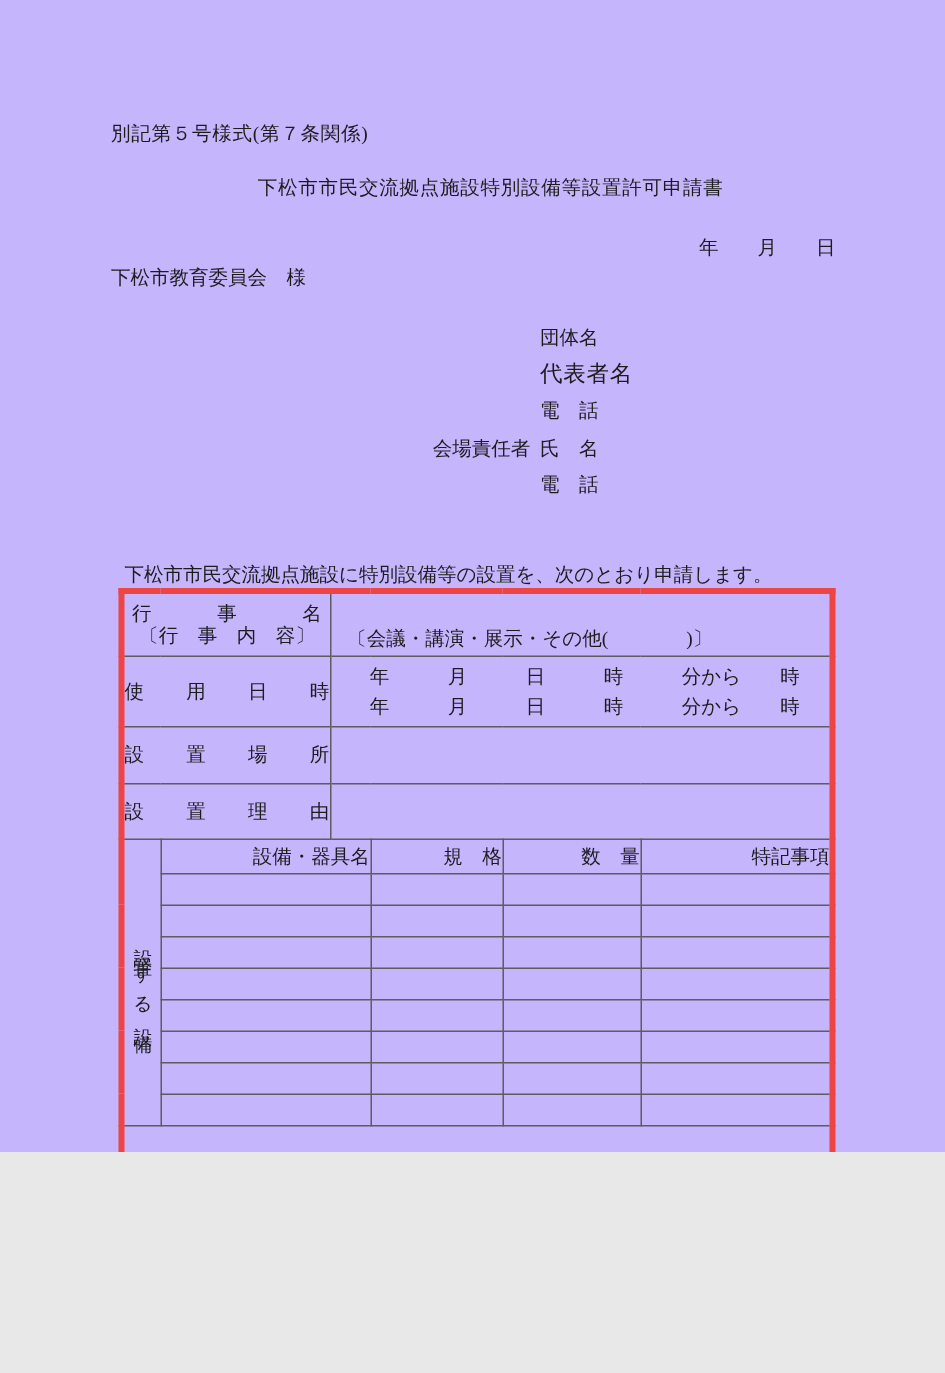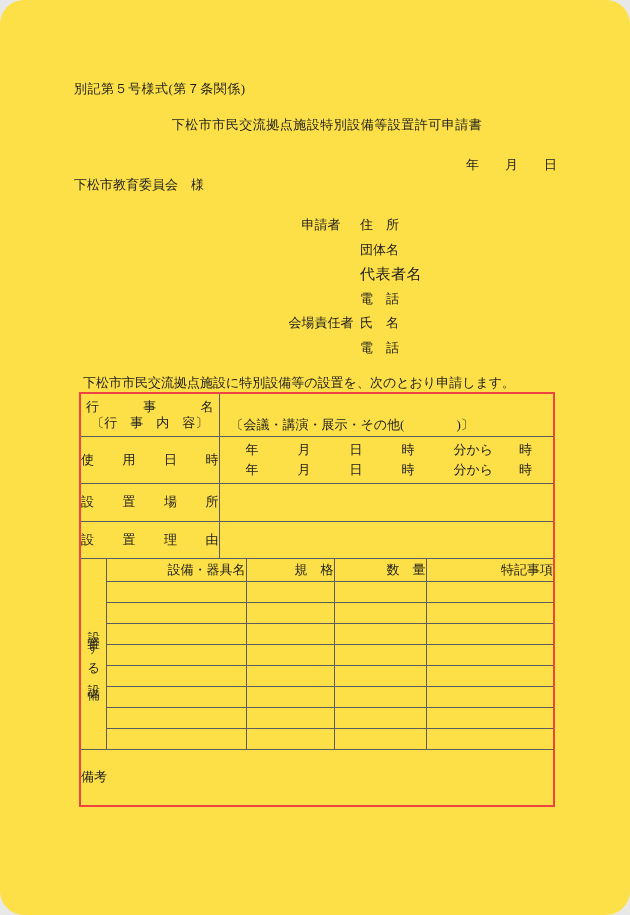--- a/index.html
+++ b/index.html
@@ -1,47 +1,46 @@
 <!DOCTYPE html>
 <html><head>
 <meta charset="utf-8">
 <style>
   * { margin:0; padding:0; box-sizing:border-box; }
   html,body { background:#e8e8e8; }
   .sheet {
     position:relative;
-    width:630px; height:915px;
-    background:#fde047;
+    width:630px; height:768px;
+    background:#c4b5fd;
     margin:0 auto;
     font-family:"Liberation Serif","DejaVu Serif",serif;
     color:#1c1c1c;
     font-size:13px;
     line-height:1.2;
     overflow:hidden;
-    border-radius:24px;
   }
   .abs { position:absolute; }
   .form-number { left:74px; top:81px; letter-spacing:0.5px; }
   .doc-title  { left:0; width:100%; top:117px; text-align:center; letter-spacing:0.5px;margin-left:12px; }
   .date-line  { left:0; right:73px; top:157px; text-align:right; }
   .addressee  { left:74px; top:177px; }
   .intro      { left:70px; top:375px; }
 
   .applicant { left:288px; top:213px; }
   .app-row { height:24.5px; display:flex; align-items:center; }
   .app-role { display:inline-block; width:66px; text-align:center; flex:0 0 66px; }
   .app-field { margin-left:6px; white-space:pre; }
   .app-field.small { font-size:15px; letter-spacing:0.5px; }
 
   table.main {
     position:absolute; left:79px; top:392px;
     width:474px;
     border-collapse:collapse;
     table-layout:fixed;
-    border:2px solid #ef4444;
+    border:4px solid #ef4444;
     font-size:13px;
   }
   table.main td {
     border:1px solid #5d5d5d;
     padding:0;
     vertical-align:middle;
     overflow:hidden;
   }
   col.c1{width:26px;} col.c2{width:113px;} col.c3{width:27px;}
   col.c4{width:88px;} col.c5{width:92px;} col.c6{width:128px;}
@@ -89,24 +88,20 @@
 
   <div class="abs form-number">別記第５号様式(第７条関係)</div>
 
   <div class="abs doc-title">下松市市民交流拠点施設特別設備等設置許可申請書</div>
 
   <div class="abs date-line">年　　月　　日</div>
 
   <div class="abs addressee">下松市教育委員会　様</div>
 
   <div class="abs applicant">
-    <div class="app-row">
-      <span class="app-role">申請者</span>
-      <span class="app-field">住　所</span>
-    </div>
     <div class="app-row">
       <span class="app-role"></span>
       <span class="app-field">団体名</span>
     </div>
     <div class="app-row">
       <span class="app-role"></span>
       <span class="app-field small">代表者名</span>
     </div>
     <div class="app-row">
       <span class="app-role"></span>

